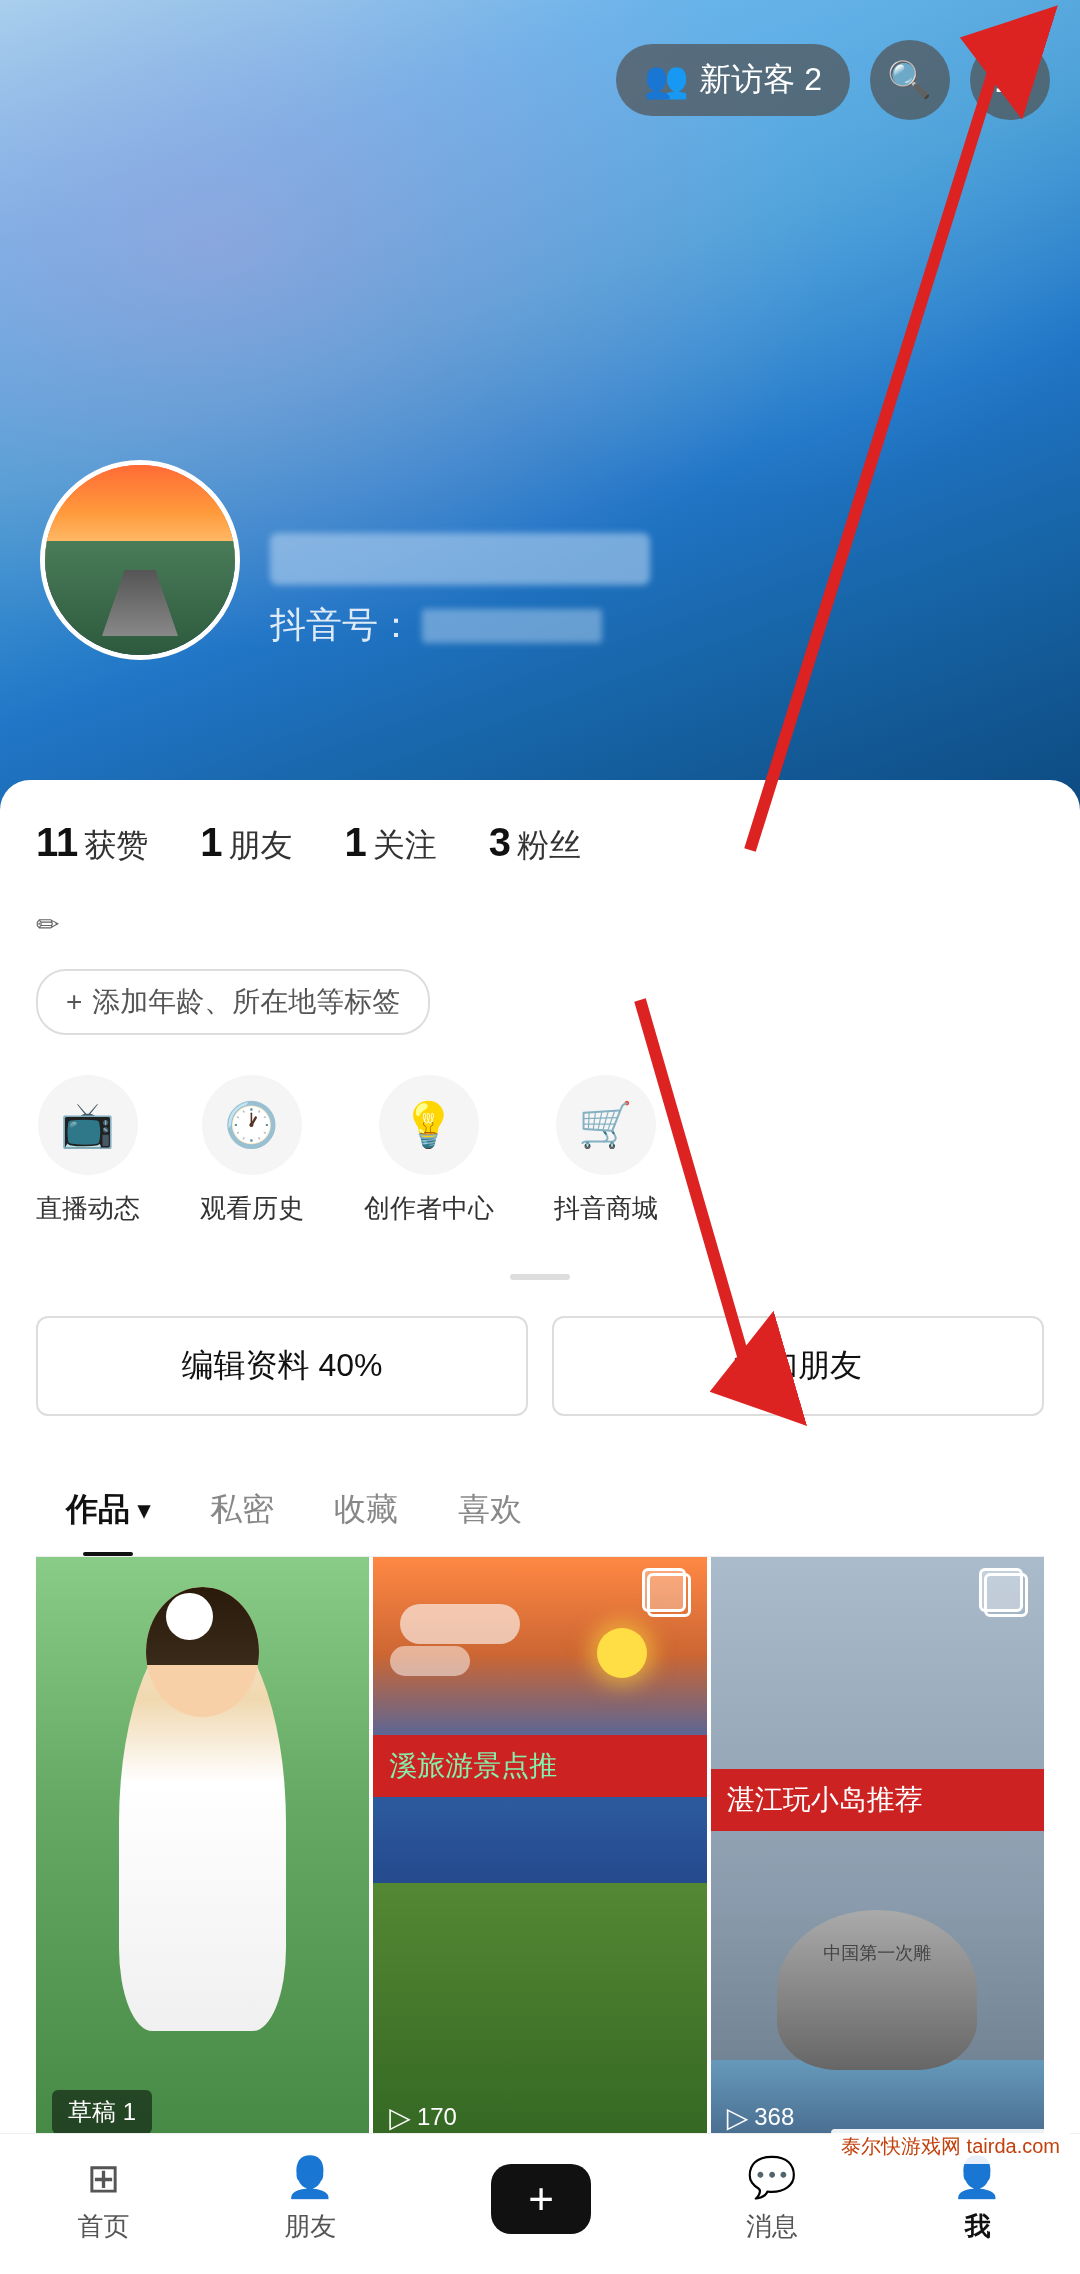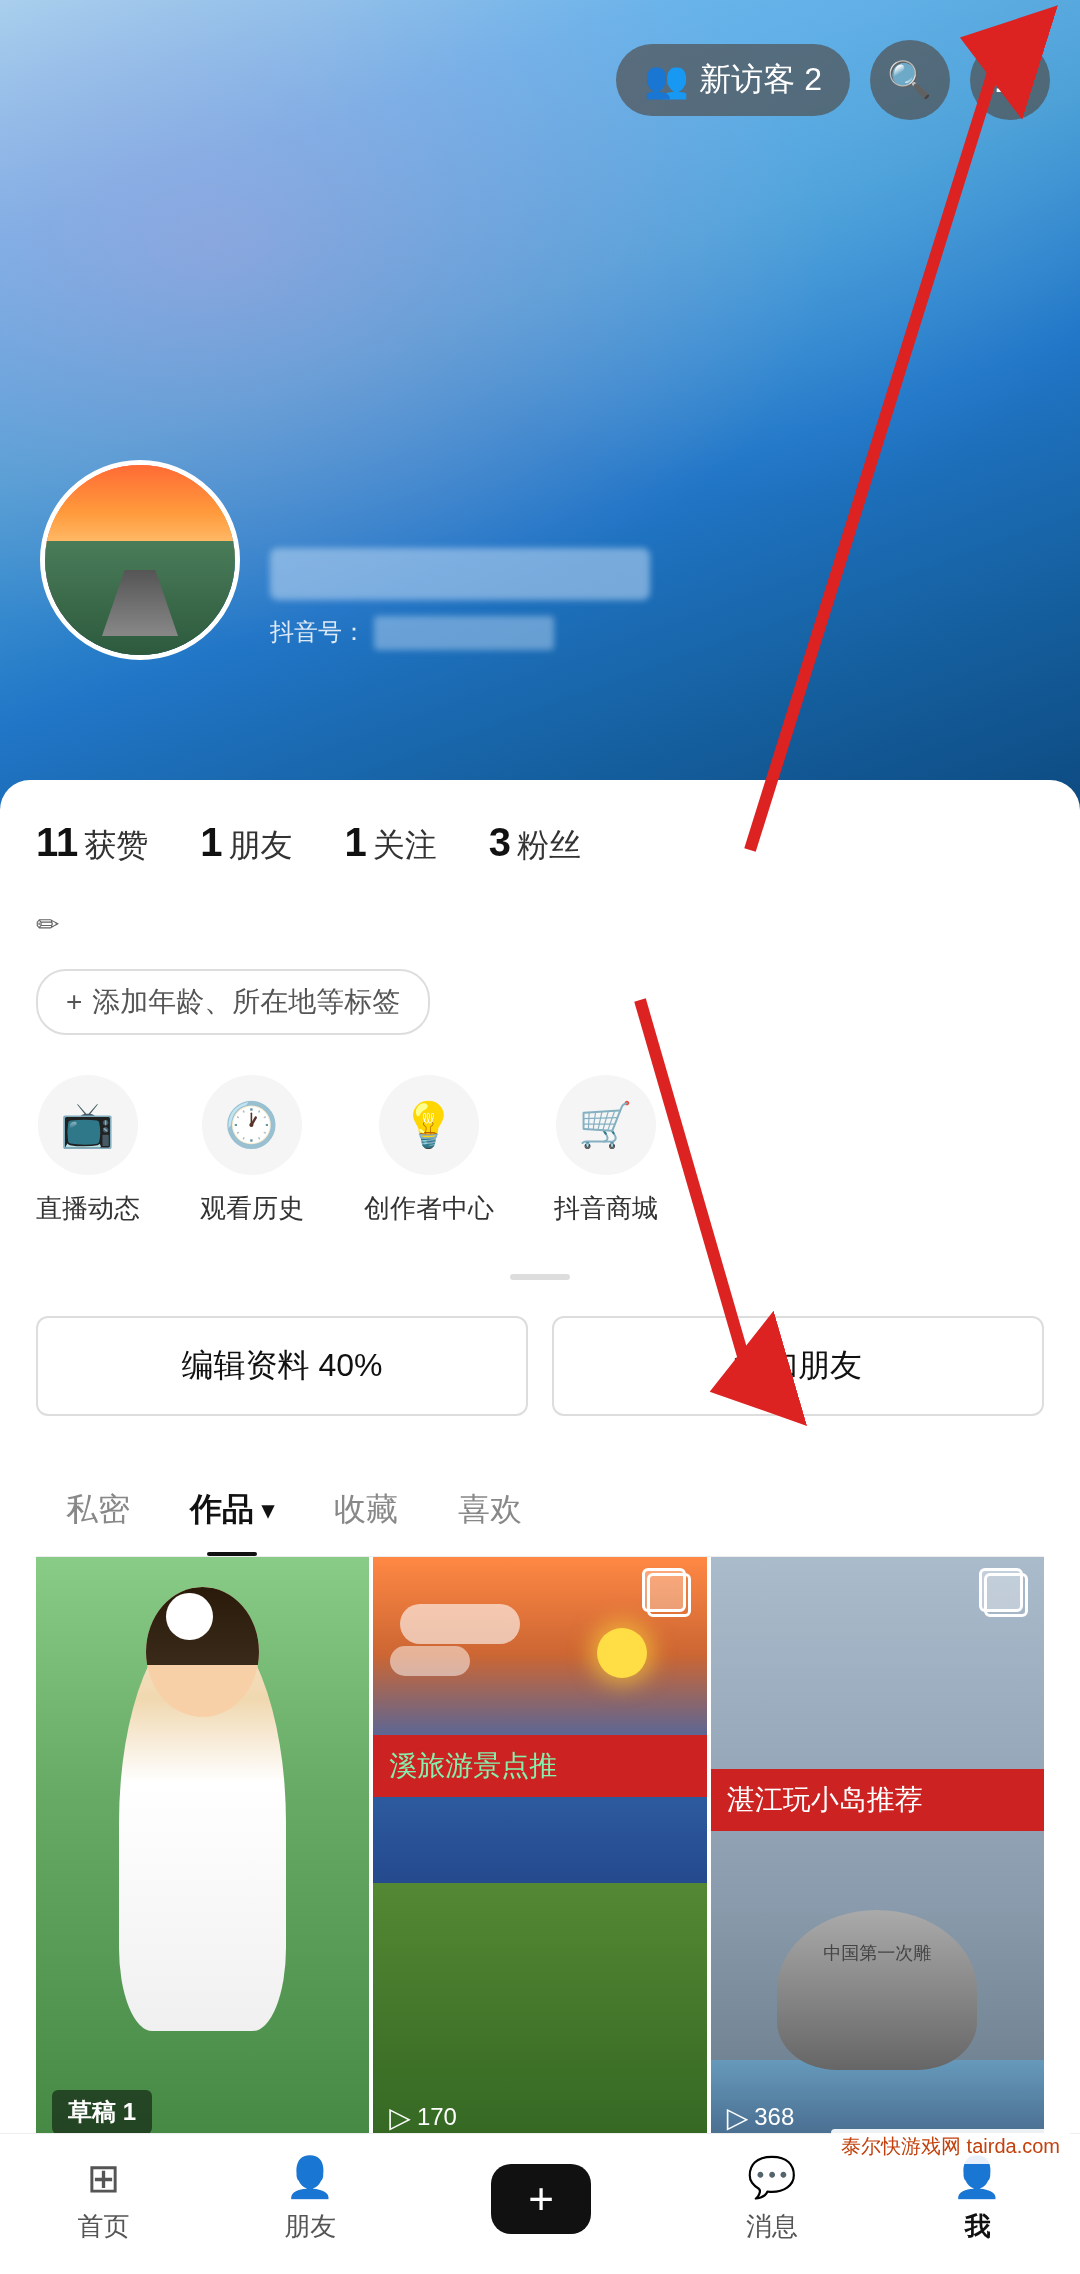--- a/index.html
+++ b/index.html
@@ -128,23 +128,24 @@
     .username-blurred {
       height: 52px;
       width: 380px;
       background: rgba(180, 210, 240, 0.6);
       border-radius: 8px;
       margin-bottom: 16px;
       filter: blur(3px);
     }
 
     .douyin-id {
-      font-size: 24px;
+      font-size: 36px;
       color: rgba(255, 255, 255, 0.85);
       display: flex;
+      align-items: center;
       gap: 8px;
     }
 
     .douyin-id-blurred {
       display: inline-block;
       width: 180px;
       height: 34px;
       background: rgba(180, 210, 240, 0.5);
       border-radius: 4px;
       filter: blur(3px);
@@ -349,21 +350,20 @@
 
     .draft-badge {
       position: absolute;
       bottom: 16px;
       left: 16px;
       background: rgba(0,0,0,0.5);
       color: white;
       font-size: 24px;
       padding: 6px 16px;
       border-radius: 6px;
-      font-weight: bold;
     }
 
     .play-count {
       position: absolute;
       bottom: 16px;
       left: 16px;
       color: white;
       font-size: 24px;
       display: flex;
       align-items: center;
@@ -610,26 +610,26 @@
       <div class="btn-edit">
         <span>编辑资料 40%</span>
       </div>
       <div class="btn-add-friend">
         <span>添加朋友</span>
       </div>
     </div>
 
     
     <div class="tabs-row">
-      <div class="tab-item">
-        <span>私密</span>
-      </div>
       <div class="tab-item active">
         <span>作品</span>
         <span class="tab-arrow">▾</span>
+      </div>
+      <div class="tab-item">
+        <span>私密</span>
       </div>
       <div class="tab-item">
         <span>收藏</span>
       </div>
       <div class="tab-item">
         <span>喜欢</span>
       </div>
     </div>
 
     

